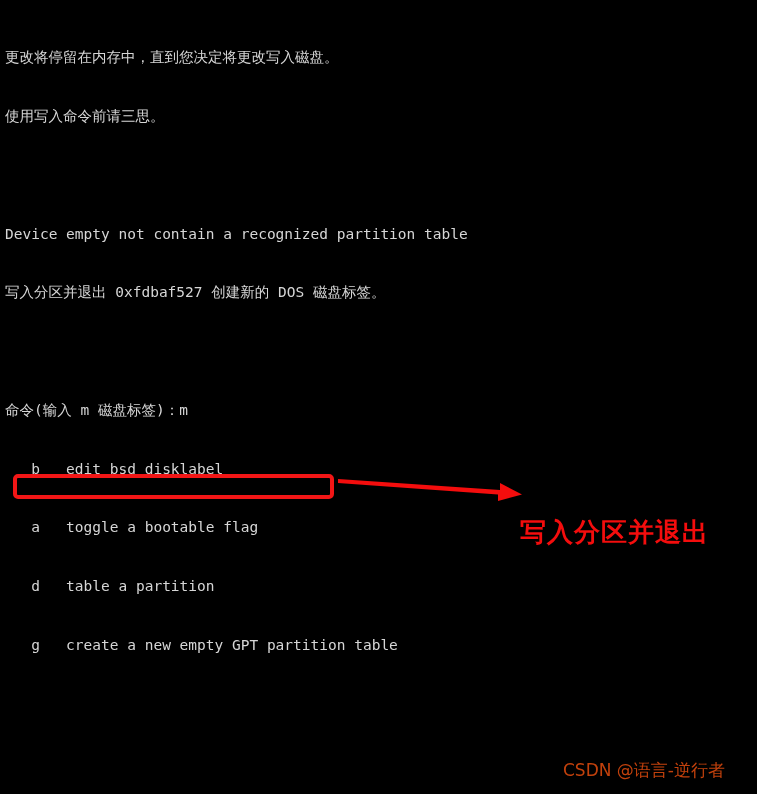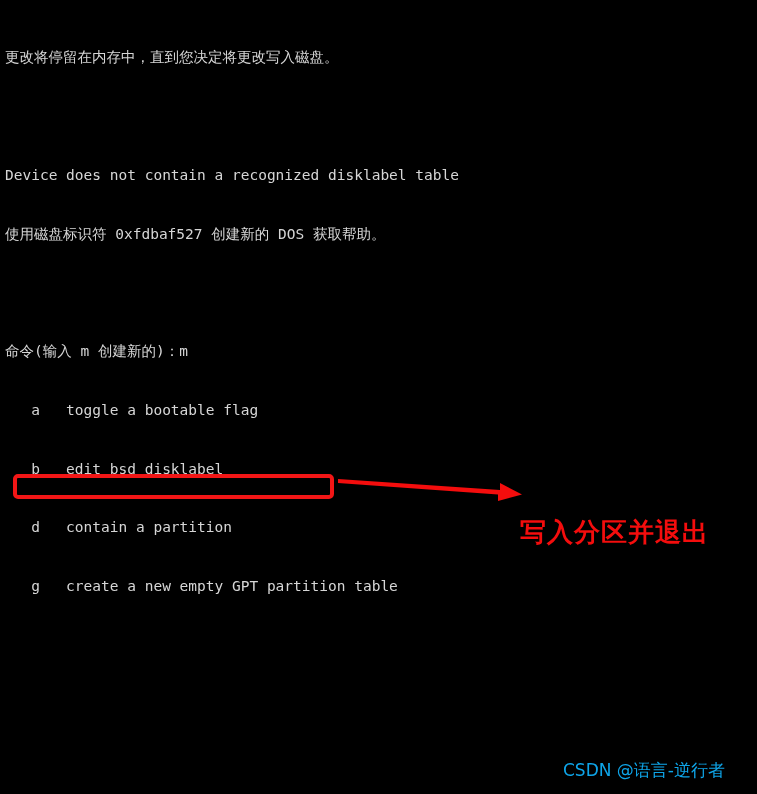--- a/index.html
+++ b/index.html
@@ -71,41 +71,42 @@
     font-family: "DejaVu Sans", "Liberation Sans", sans-serif;
     font-size: 26px;
     font-weight: 700;
     letter-spacing: 1px;
     white-space: pre;
   }
   #watermark {
     position: absolute;
     left: 563px;
     top: 759px;
-    color: #0ea5e9;
+    color: #c2410c;
     font-family: "DejaVu Sans", "Liberation Sans", sans-serif;
     font-size: 17px;
     white-space: pre;
   }
 </style>
 </head>
 <body>
 
 <div id="screen">
 
   <div id="terminal">
     <div class="line">更改将停留在内存中，直到您决定将更改写入磁盘。</div>
+    <div class="line">使用写入命令前请三思。</div>
     <div class="line blank"> </div>
-    <div class="line">Device does not contain a recognized disklabel table</div>
-    <div class="line">使用磁盘标识符 0xfdbaf527 创建新的 DOS 获取帮助。</div>
+    <div class="line">Device empty not contain a recognized partition table</div>
+    <div class="line">写入分区并退出 0xfdbaf527 创建新的 DOS 磁盘标签。</div>
     <div class="line blank"> </div>
-    <div class="line">命令(输入 m 创建新的)：m</div>
+    <div class="line">命令(输入 m 磁盘标签)：m</div>
+    <div class="line">   b   edit bsd disklabel</div>
     <div class="line">   a   toggle a bootable flag</div>
-    <div class="line">   b   edit bsd disklabel</div>
-    <div class="line">   d   contain a partition</div>
+    <div class="line">   d   table a partition</div>
     <div class="line">   g   create a new empty GPT partition table</div>
     
     
     
     
     
     
     
     
     

